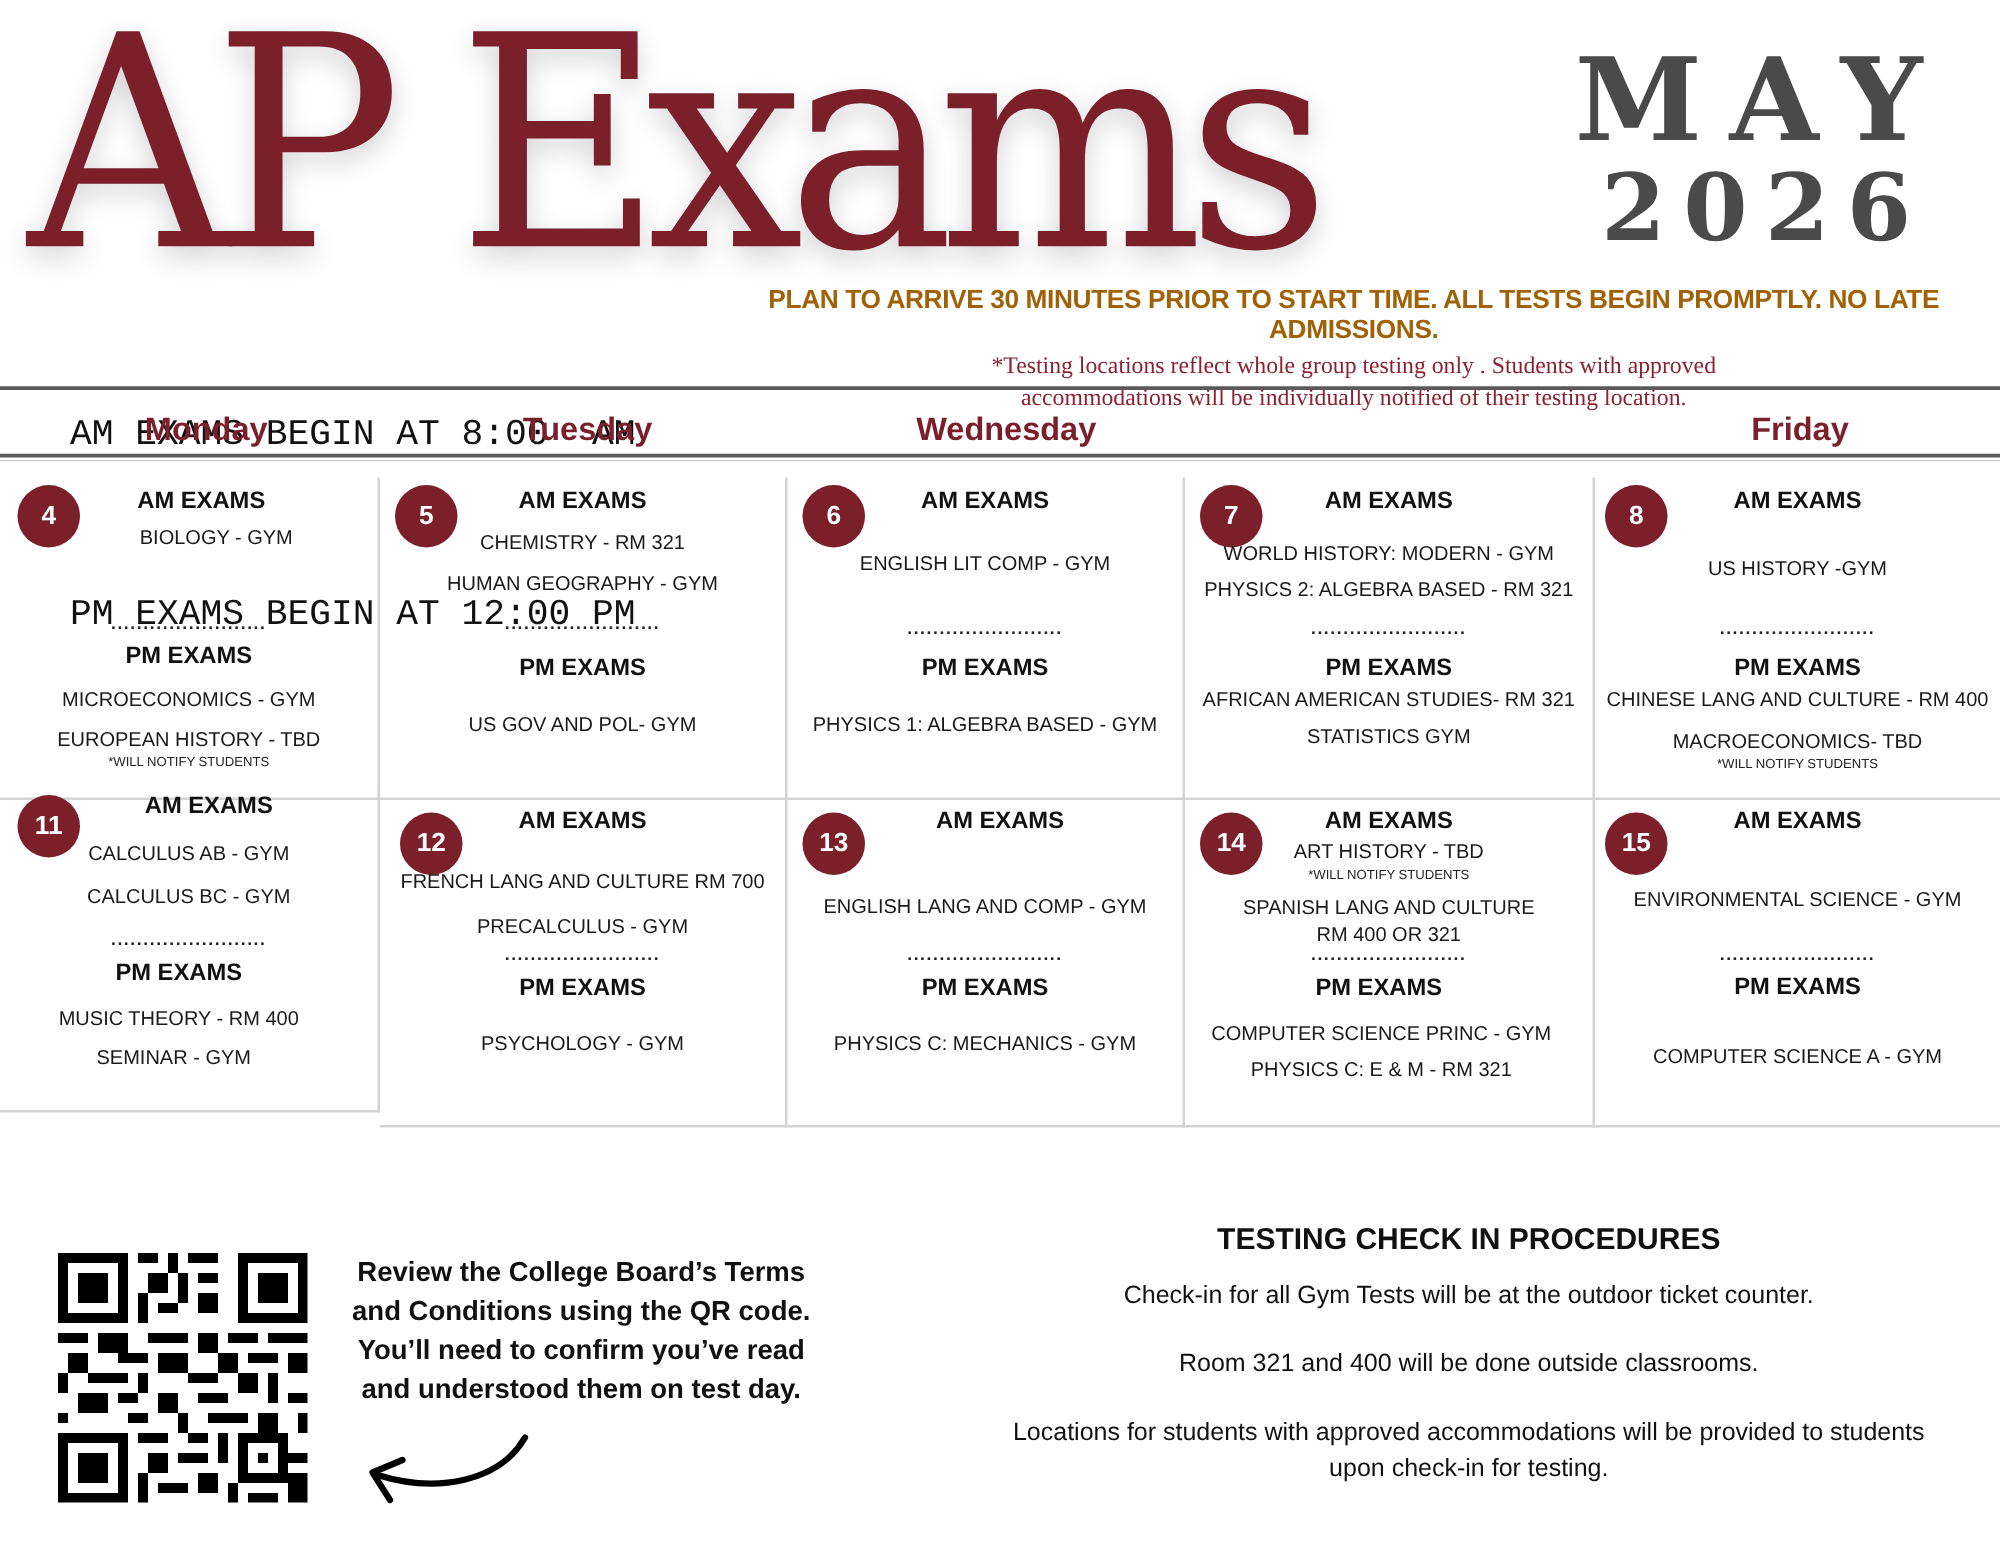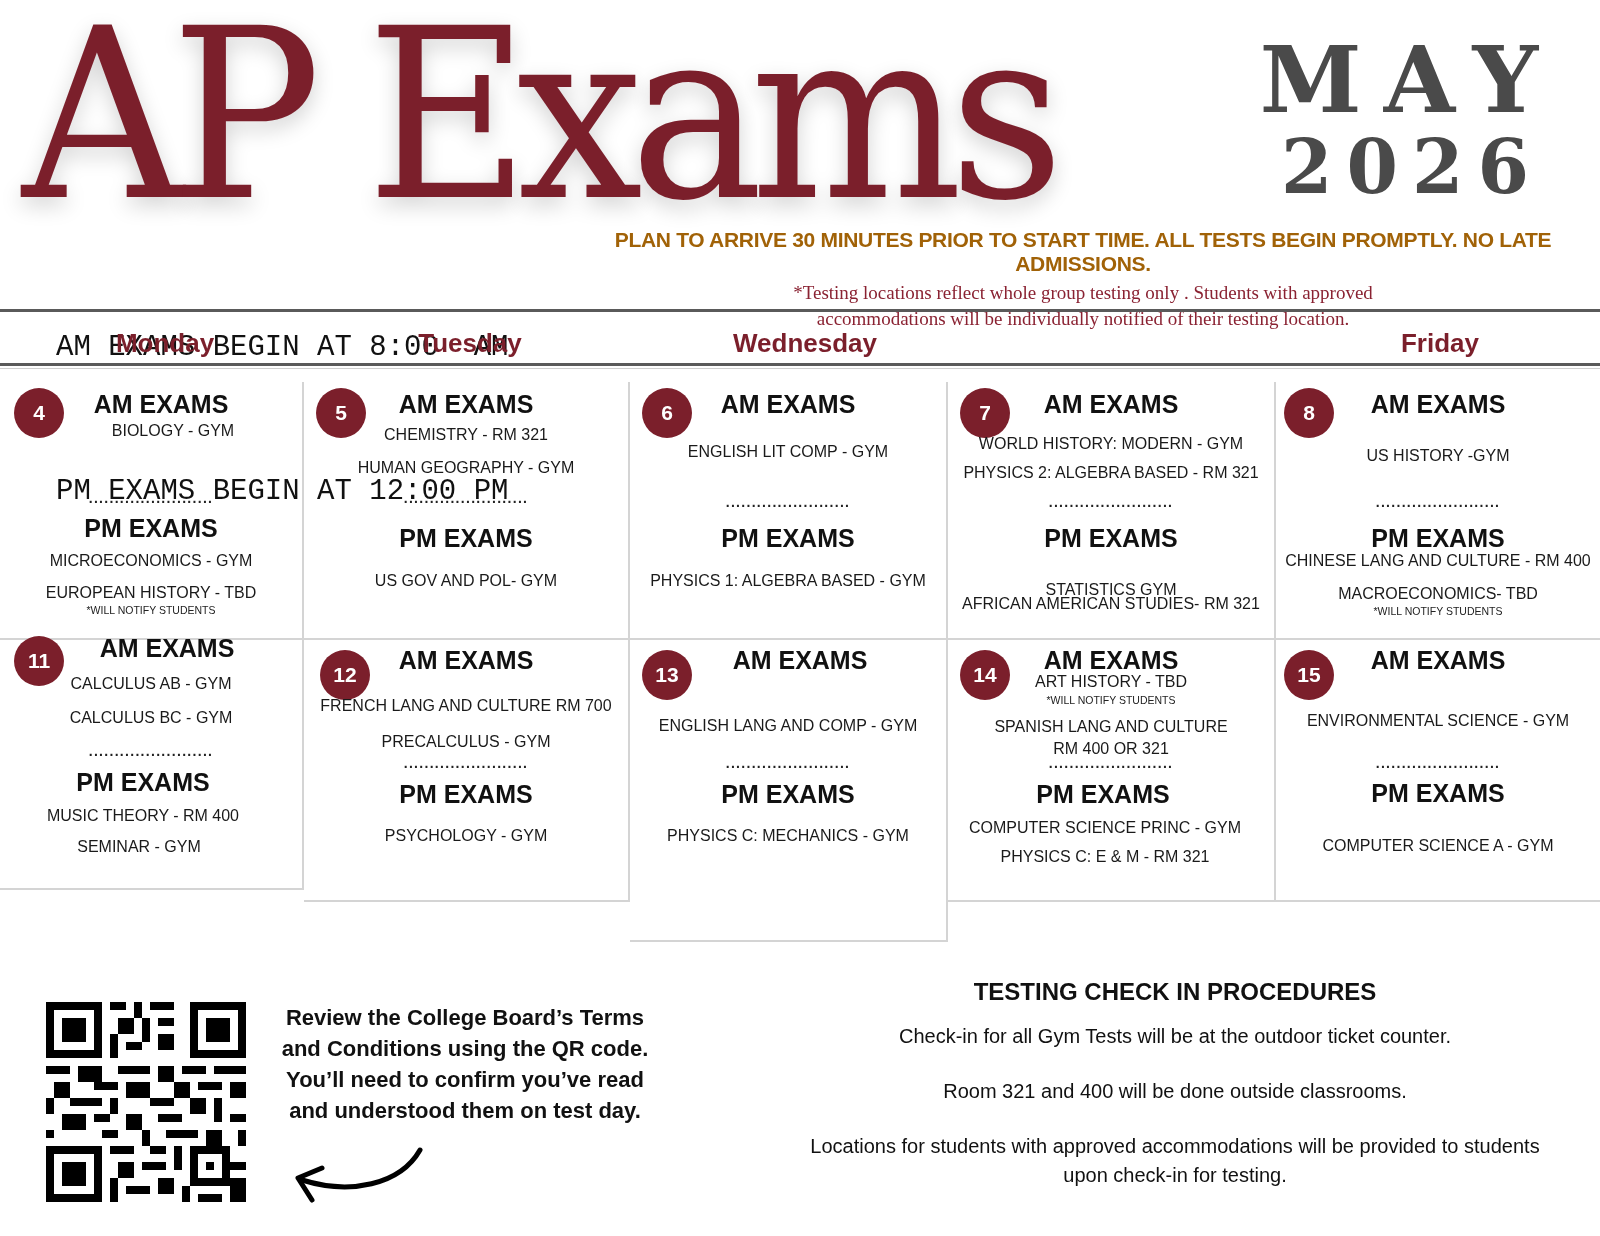--- a/index.html
+++ b/index.html
@@ -39,21 +39,21 @@
 
   .grid { position: absolute; left: 0; top: 382px; width: 1600px; height: 520px; }
   .cell { position: absolute; border-right: 2px solid #d4d4d4; border-bottom: 2px solid #d4d4d4; }
   .cell.lastcol { border-right: none; }
   .badge {
     position: absolute; left: 14px; top: 6px; width: 50px; height: 50px; border-radius: 50%;
     background: #7b1f2b; color: #fff; font-weight: bold; font-size: 21px;
     display: flex; align-items: center; justify-content: center;
   }
   .line { position: absolute; left: 0; width: 100%; text-align: center; font-size: 16px; color: #1a1a1a; white-space: nowrap; }
-  .hdr { font-weight: bold; font-size: 25px; color: #111; }
+  .hdr { font-weight: bold; font-size: 19px; color: #111; }
   .dots { font-weight: bold; font-size: 14px; letter-spacing: 1.3px; color: #222; }
   .note { font-size: 10.5px; color: #222; }
 
   .qr { position: absolute; left: 46px; top: 1002px; width: 200px; height: 200px; }
   .qrtext { position: absolute; left: 270px; top: 1002px; width: 390px; text-align: center;
     font-weight: bold; font-size: 22px; line-height: 31px; color: #111; }
   .arrow { position: absolute; left: 290px; top: 1140px; width: 150px; height: 70px; }
 
   .proc { position: absolute; left: 790px; top: 978px; width: 770px; text-align: center; color: #111; }
   .proc .ph { font-weight: bold; font-size: 24px; margin-bottom: 16px; }
@@ -123,21 +123,21 @@
     <div class="line" style="top:190px;">PHYSICS 1: ALGEBRA BASED -  GYM</div>
   </div>
 
   <div class="cell" style="left:948px;top:0;width:328px;height:258px;">
     <div class="badge" style="left:12px;">7</div>
     <div class="line hdr" style="top:8px;">AM EXAMS</div>
     <div class="line" style="top:53px;">WORLD HISTORY: MODERN - GYM</div>
     <div class="line" style="top:82px;">PHYSICS 2: ALGEBRA BASED - RM 321</div>
     <div class="line dots" style="top:112px;">........................</div>
     <div class="line hdr" style="top:142px;">PM EXAMS</div>
-    <div class="line" style="top:170px;margin-top:43px;">AFRICAN AMERICAN STUDIES- RM 321</div>
+    <div class="line" style="top:170px;">AFRICAN AMERICAN STUDIES- RM 321</div>
     <div class="line" style="top:199px;">STATISTICS  GYM</div>
   </div>
 
   <div class="cell lastcol" style="left:1276px;top:0;width:324px;height:258px;">
     <div class="badge" style="left:8px;">8</div>
     <div class="line hdr" style="top:8px;">AM EXAMS</div>
     <div class="line" style="top:65px;">US HISTORY -GYM</div>
     <div class="line dots" style="top:112px;">........................</div>
     <div class="line hdr" style="top:142px;">PM EXAMS</div>
     <div class="line" style="top:170px;">CHINESE LANG AND CULTURE - RM 400</div>
@@ -159,21 +159,21 @@
   <div class="cell" style="left:304px;top:258px;width:326px;height:262px;">
     <div class="badge" style="left:16px;top:10px;">12</div>
     <div class="line hdr" style="top:6px;">AM EXAMS</div>
     <div class="line" style="top:57px;">FRENCH LANG AND CULTURE  RM 700</div>
     <div class="line" style="top:93px;">PRECALCULUS - GYM</div>
     <div class="line dots" style="top:115px;">........................</div>
     <div class="line hdr" style="top:140px;">PM EXAMS</div>
     <div class="line" style="top:187px;">PSYCHOLOGY - GYM</div>
   </div>
 
-  <div class="cell" style="left:630px;top:258px;width:318px;height:302px;">
+  <div class="cell" style="left:630px;top:258px;width:318px;height:262px;">
     <div class="badge" style="left:12px;top:10px;">13</div>
     <div class="line hdr" style="top:6px;left:12px;">AM EXAMS</div>
     <div class="line" style="top:77px;">ENGLISH LANG AND COMP - GYM</div>
     <div class="line dots" style="top:115px;">........................</div>
     <div class="line hdr" style="top:140px;">PM EXAMS</div>
     <div class="line" style="top:187px;">PHYSICS C: MECHANICS - GYM</div>
   </div>
 
   <div class="cell" style="left:948px;top:258px;width:328px;height:262px;">
     <div class="badge" style="left:12px;top:10px;">14</div>

